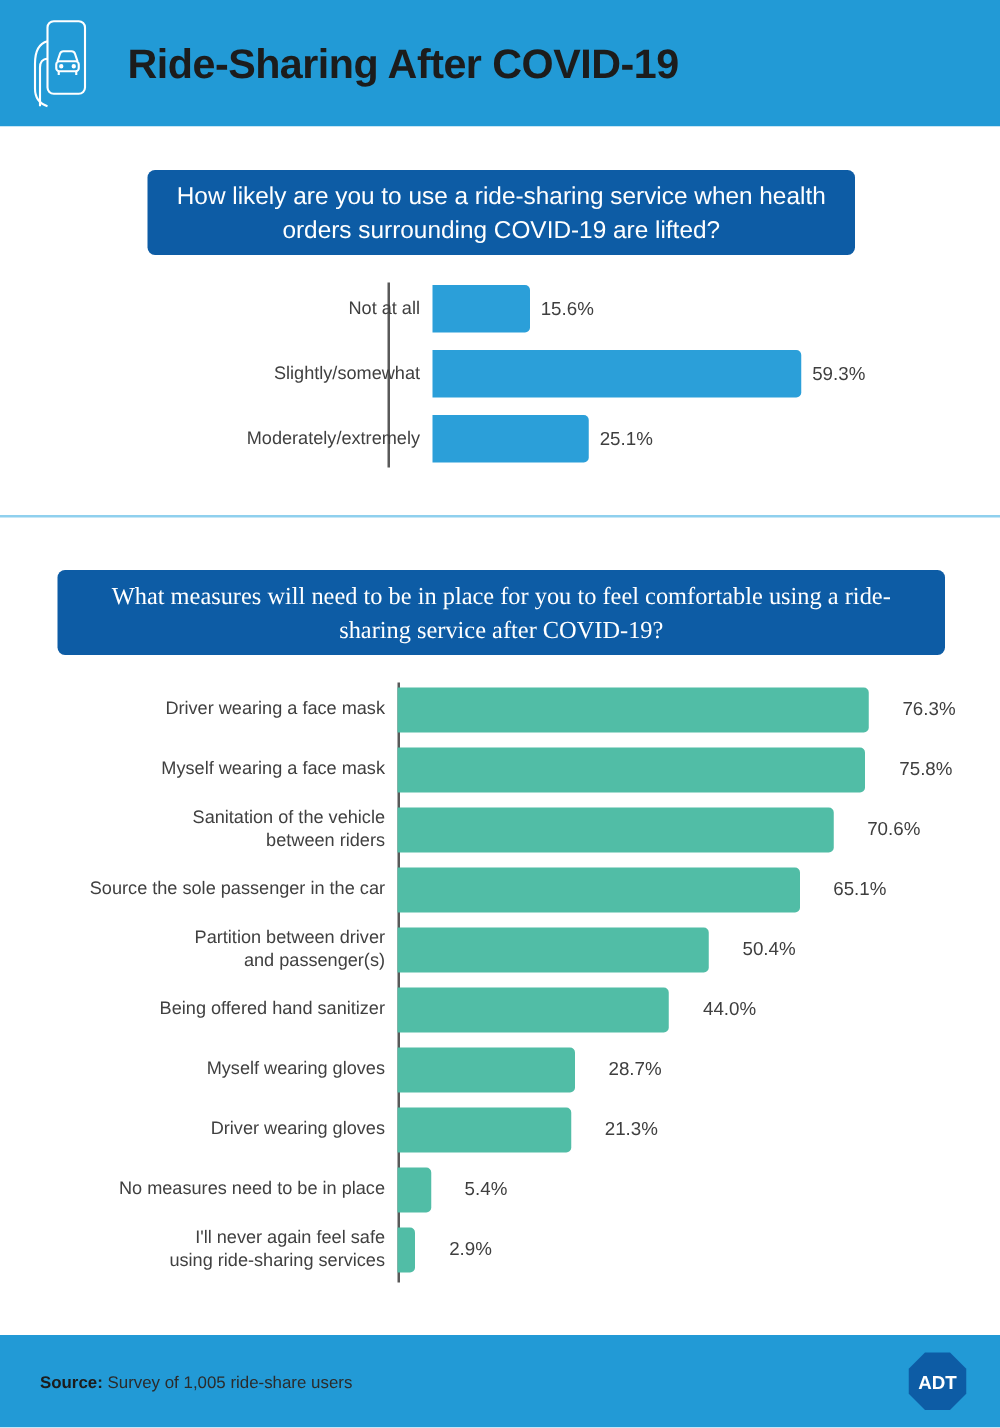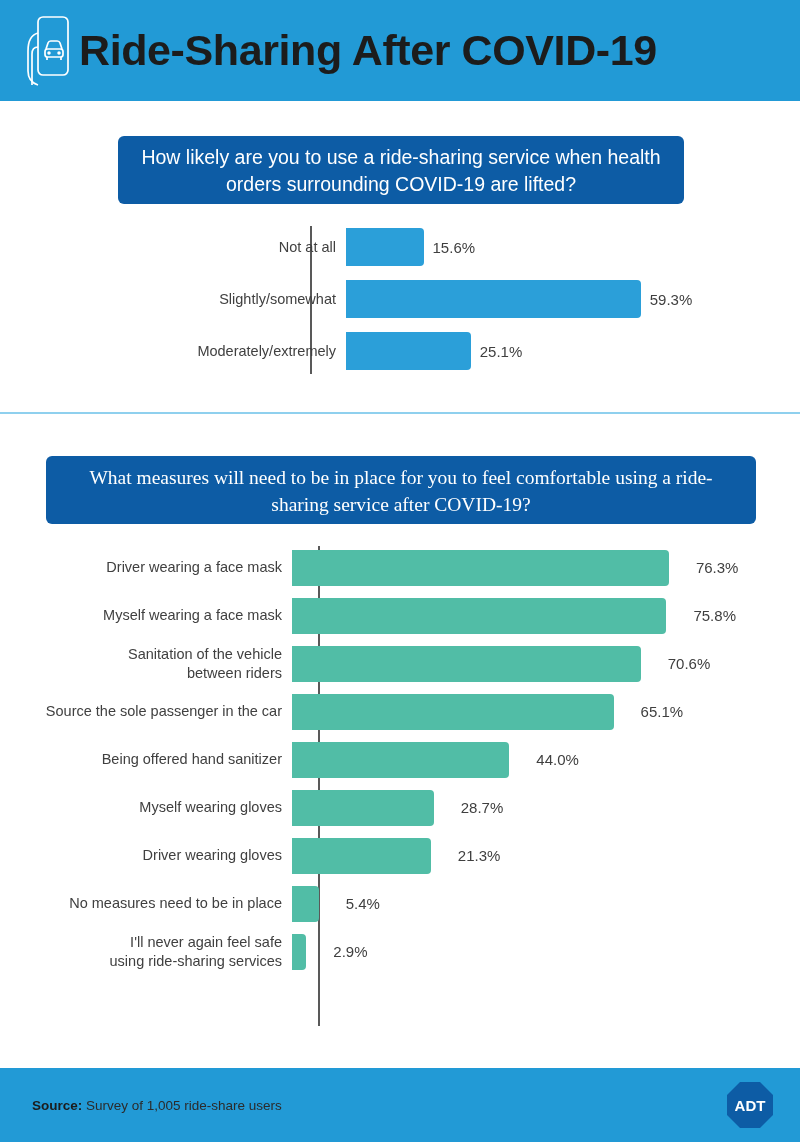--- a/index.html
+++ b/index.html
@@ -13,22 +13,22 @@
   .page { position:relative; width:800px; height:1142px; overflow:hidden; background:#fff; }
 
   
   .header {
     position:absolute; left:0; top:0; width:800px; height:101px;
     background:#229ad6;
     display:flex; align-items:center;
   }
   .header-icon { width:58px; height:80px; margin-left:16px; flex:0 0 auto; }
   .header-title {
-    margin-left:5px;
-    font-size:43px;
+    margin-left:28px;
+    font-size:33px;
     font-weight:bold;
     color:#1c1c1c;
     letter-spacing:-0.4px;
     line-height:1;
   }
 
   
   .banner {
     position:absolute;
     background:#0d5ca5;
@@ -63,21 +63,21 @@
   }
   .row-label {
     text-align:right;
     font-size:14.5px;
     line-height:19px;
     color:#404040;
     padding-right:10px;
     flex:0 0 auto;
   }
   .chart-1 .row-label { width:310px; }
-  .chart-2 .row-label { width:292px; }
+  .chart-2 .row-label { width:318px; }
 
   .bar-wrap { position:relative; flex:1 1 auto; display:flex; align-items:center; }
   .bar {
     height:100%;
     border-radius:0 4px 4px 0;
   }
   .bar-blue { background:#2b9fd9; }
   .bar-teal { background:#51bda6; }
   .bar-value {
     font-size:15px;
@@ -191,20 +191,27 @@
         </div>
       </div>
       <div class="row">
         <div class="row-label">Source the sole passenger in the car</div>
         <div class="bar-wrap">
           <div class="bar bar-teal" style="width: 321.594px;"></div>
           <span class="bar-value">65.1%</span>
         </div>
       </div>
       <div class="row">
+        <div class="row-label">Partition between driver<br>and passenger(s)</div>
+        <div class="bar-wrap">
+          <div class="bar bar-teal" style="width: 248.976px;"></div>
+          <span class="bar-value">50.4%</span>
+        </div>
+      </div>
+      <div class="row">
         <div class="row-label">Being offered hand sanitizer</div>
         <div class="bar-wrap">
           <div class="bar bar-teal" style="width: 217.36px;"></div>
           <span class="bar-value">44.0%</span>
         </div>
       </div>
       <div class="row">
         <div class="row-label">Myself wearing gloves</div>
         <div class="bar-wrap">
           <div class="bar bar-teal" style="width: 141.778px;"></div>

